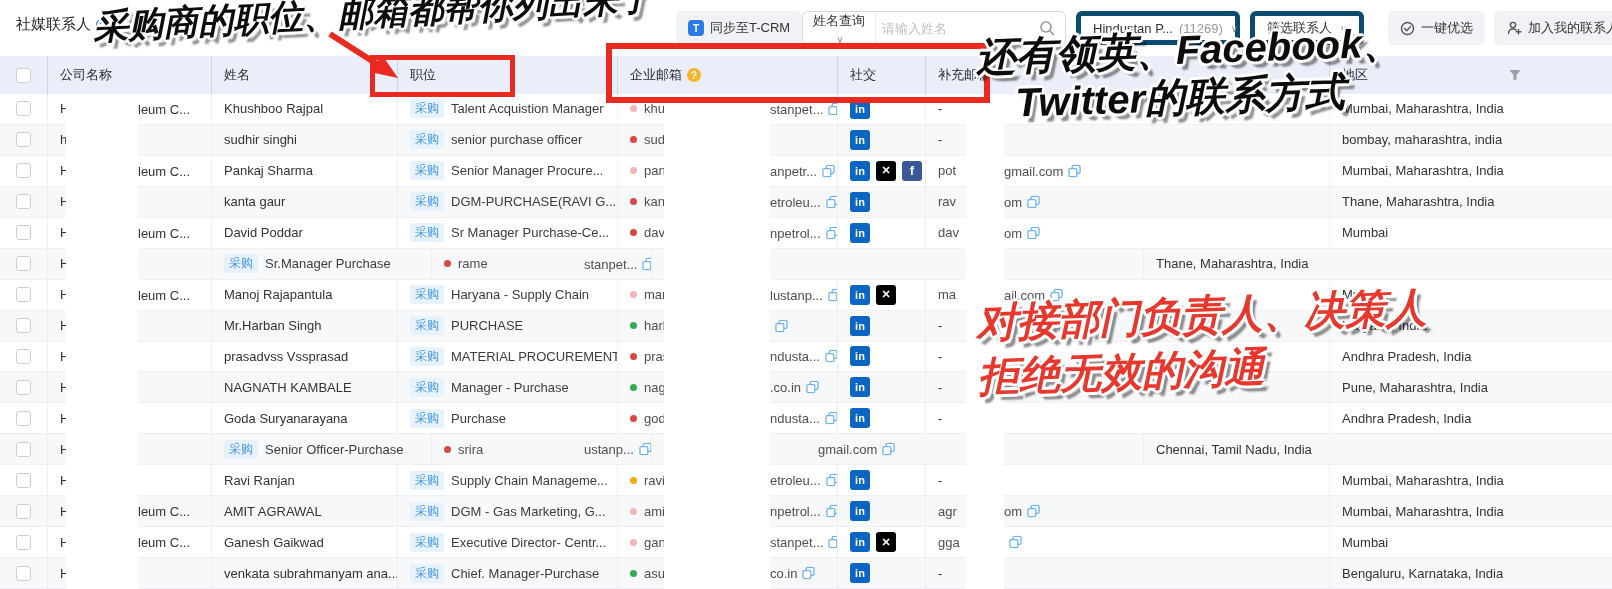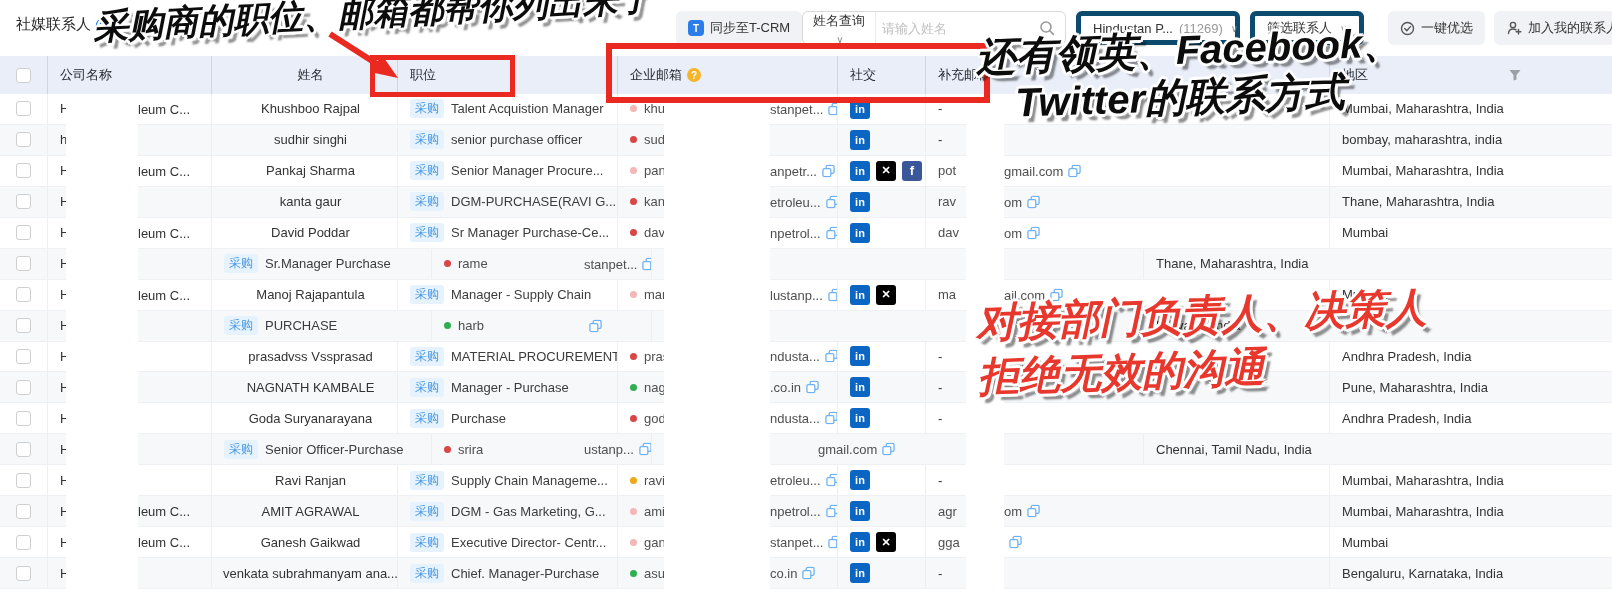--- a/index.html
+++ b/index.html
@@ -34,21 +34,21 @@
   .thead { position:absolute; left:0; top:56px; width:1612px; height:38px; background:#e9eef8;
     display:flex; z-index:1; }
   .th { position:relative; display:flex; align-items:center; padding-left:12px; height:100%;
     border-right:1px solid #ccd4e6; color:#24292f; white-space:nowrap; }
   .tbody { position:absolute; left:0; top:94px; width:1612px; height:495px; z-index:1; }
   .tr { display:flex; width:1612px; height:30.94px; background:#fff; border-bottom:1px solid #eef0f4; }
   .tr.alt { background:#f7f8fa; }
   .td { position:relative; display:flex; align-items:center; padding-left:12px; height:100%;
     border-right:1px solid #edeff3; white-space:nowrap; overflow:hidden; }
   .c0 { width:48px; justify-content:center; padding-left:0; }
-  .c1 { width:164px; } .c2 { width:186px;justify-content:center; } .c3 { width:220px; }
+  .c1 { width:164px; } .c2 { width:186px; } .c3 { width:220px; }
   .c4 { width:220px; } .c5 { width:88px; gap:6px; } .c6 { width:404px; } .c7 { width:282px; border-right:none; }
   .cb { width:15px; height:15px; border:1px solid #cfcfcf; border-radius:3px; background:#fff; cursor:pointer; }
   .badge { background:#e6f2fd; color:#4396e3; font-size:12px; border-radius:3px;
     padding:1px 5px; margin-right:7px; flex:none; }
   .jt { color:#3c3c3c; }
   .dot { width:7px; height:7px; border-radius:50%; margin-right:7px; flex:none; }
   .dot.red{ background:#d94646; } .dot.pink{ background:#f4b6b6; }
   .dot.green{ background:#2fae52; } .dot.yellow{ background:#f0a818; }
   .em { color:#4f4f4f; }
   .abs { position:absolute; top:50%; transform:translateY(-50%); display:flex; align-items:center; gap:5px; }
@@ -405,21 +405,21 @@
       </div>
       <div class="td c1">
         <span>H</span>
         <span class="abs sfx-co">leum C...</span>
       </div>
       <div class="td c2">
         <span>Manoj Rajapantula</span>
       </div>
       <div class="td c3">
         <span class="badge">采购</span>
-        <span class="jt">Manager - Supply Chain</span>
+        <span class="jt">Haryana - Supply Chain</span>
       </div>
       <div class="td c4">
         <span class="dot pink"></span>
         <span class="em">man</span>
         <span class="abs sfx-em">
           <span class="em">lustanp...</span>
           <svg width="13" height="13" viewBox="0 0 14 14">
             <rect x="4.5" y="1" width="8.5" height="8.5" rx="1.5" fill="#fff" stroke="#6db2f5" stroke-width="1.4"></rect>
             <rect x="1" y="4.5" width="8.5" height="8.5" rx="1.5" fill="#fff" stroke="#6db2f5" stroke-width="1.4"></rect>
           </svg>
@@ -443,20 +443,23 @@
         <span>Mumbai</span>
       </div>
     </div>
     <div class="tr alt">
       <div class="td c0">
         <span class="cb"></span>
       </div>
       <div class="td c1">
         <span>H</span>
         <span class="abs sfx-co"></span>
+      </div>
+      <div class="td c2">
+        <span>Mr.Harban Singh</span>
       </div>
       <div class="td c3">
         <span class="badge">采购</span>
         <span class="jt">PURCHASE</span>
       </div>
       <div class="td c4">
         <span class="dot green"></span>
         <span class="em">harb</span>
         <span class="abs sfx-em">
           <span class="em"></span>

